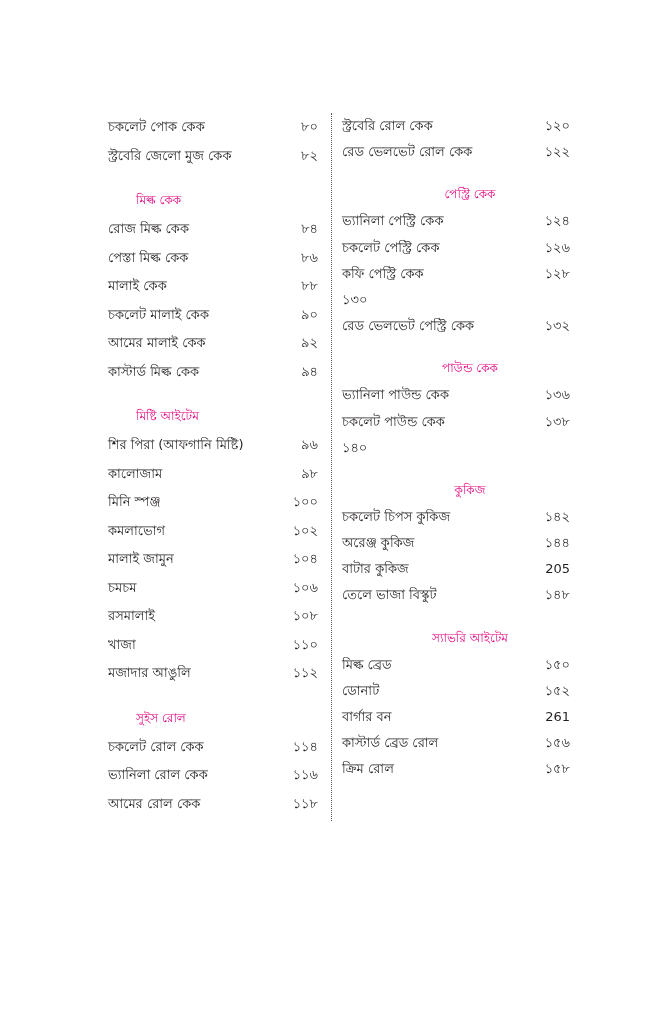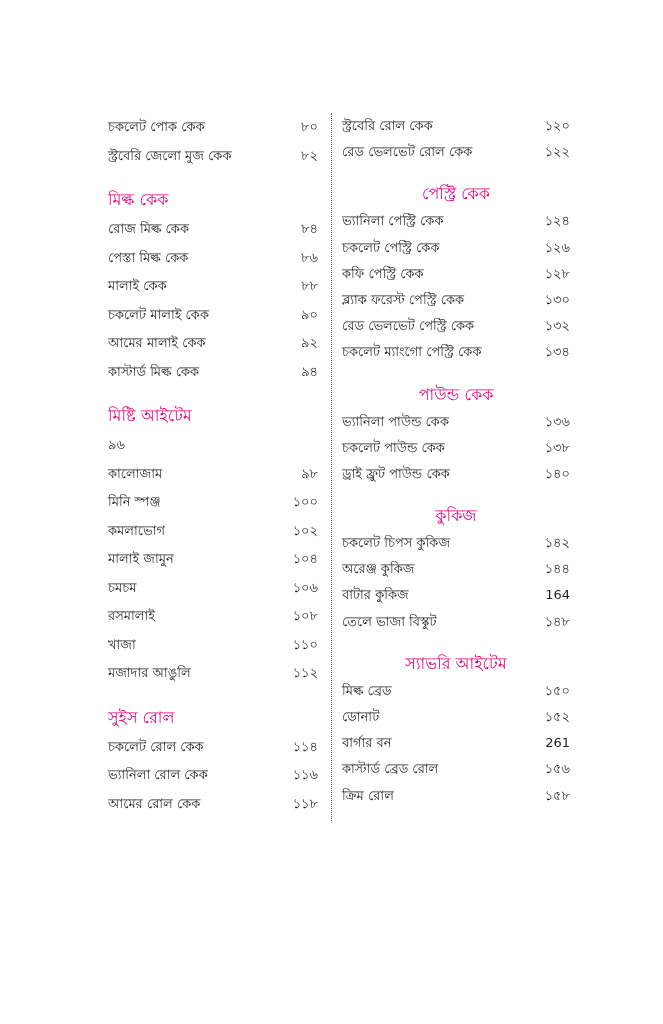--- a/index.html
+++ b/index.html
@@ -6,22 +6,22 @@
   body { width:663px; height:1024px; position:relative; overflow:hidden;
          font-family:"DejaVu Sans", "Liberation Sans", sans-serif; color:#231f20; }
   .col { position:absolute; top:113px; }
   .col-left { left:108px; width:210px; }
   .col-right { left:342px; width:228px; }
   .divider { position:absolute; left:331px; top:113px; height:708px; width:0;
              border-left:1px dotted #555; }
   .row { display:flex; justify-content:space-between; align-items:center;
          height:28.5px; font-size:13px; line-height:28.5px; white-space:nowrap; }
   .row .num { text-align:right; }
-  .heading { font-size:16px; height:26px; line-height:26px; margin-top:17px; margin-bottom:2px;
-             color:#e6007e; white-space:nowrap; }
+  .heading { font-size:12px; height:26px; line-height:26px; margin-top:17px; margin-bottom:2px;
+             color:#e6007e; white-space:nowrap;margin-left:28px; }
   .col-right .row { height:26.2px; line-height:26.2px; }
   .col-right .heading { margin-top:16px; margin-bottom:1px;text-align:center; }
 </style>
 </head>
 <body>
 
 <div class="col col-left">
   <div>
     <div class="row">
         <span>চকলেট পোক কেক</span>
@@ -57,20 +57,21 @@
       </div>
     <div class="row">
         <span>কাস্টার্ড মিল্ক কেক</span>
         <span class="num">৯৪</span>
       </div>
   </div>
 
   <div>
     <div class="heading">মিষ্টি আইটেম</div>
     <div class="row">
+        <span>শির পিরা (আফগানি মিষ্টি)</span>
         <span class="num">৯৬</span>
       </div>
     <div class="row">
         <span>কালোজাম</span>
         <span class="num">৯৮</span>
       </div>
     <div class="row">
         <span>মিনি স্পঞ্জ</span>
         <span class="num">১০০</span>
       </div>
@@ -139,62 +140,56 @@
       </div>
     <div class="row">
         <span>চকলেট পেস্ট্রি কেক</span>
         <span class="num">১২৬</span>
       </div>
     <div class="row">
         <span>কফি পেস্ট্রি কেক</span>
         <span class="num">১২৮</span>
       </div>
     <div class="row">
-        <span>ব্ল্যাক ফরেস্ট পেস্ট্রি কেক</span>
         <span class="num">১৩০</span>
       </div>
     <div class="row">
         <span>রেড ভেলভেট পেস্ট্রি কেক</span>
         <span class="num">১৩২</span>
       </div>
-    <div class="row">
-        <span>চকলেট ম্যাংগো পেস্ট্রি কেক</span>
-        <span class="num">১৩৪</span>
-      </div>
   </div>
 
   <div>
     <div class="heading">পাউন্ড কেক</div>
     <div class="row">
         <span>ভ্যানিলা পাউন্ড কেক</span>
         <span class="num">১৩৬</span>
       </div>
     <div class="row">
         <span>চকলেট পাউন্ড কেক</span>
         <span class="num">১৩৮</span>
       </div>
     <div class="row">
-        <span>ড্রাই ফ্রুট পাউন্ড কেক</span>
         <span class="num">১৪০</span>
       </div>
   </div>
 
   <div>
     <div class="heading">কুকিজ</div>
     <div class="row">
         <span>চকলেট চিপস কুকিজ</span>
         <span class="num">১৪২</span>
       </div>
     <div class="row">
         <span>অরেঞ্জ কুকিজ</span>
         <span class="num">১৪৪</span>
       </div>
     <div class="row">
         <span>বাটার কুকিজ</span>
-        <span class="num">164</span>
+        <span class="num">205</span>
       </div>
     <div class="row">
         <span>তেলে ভাজা বিস্কুট</span>
         <span class="num">১৪৮</span>
       </div>
   </div>
 
   <div>
     <div class="heading">স্যাভরি আইটেম</div>
     <div class="row">

